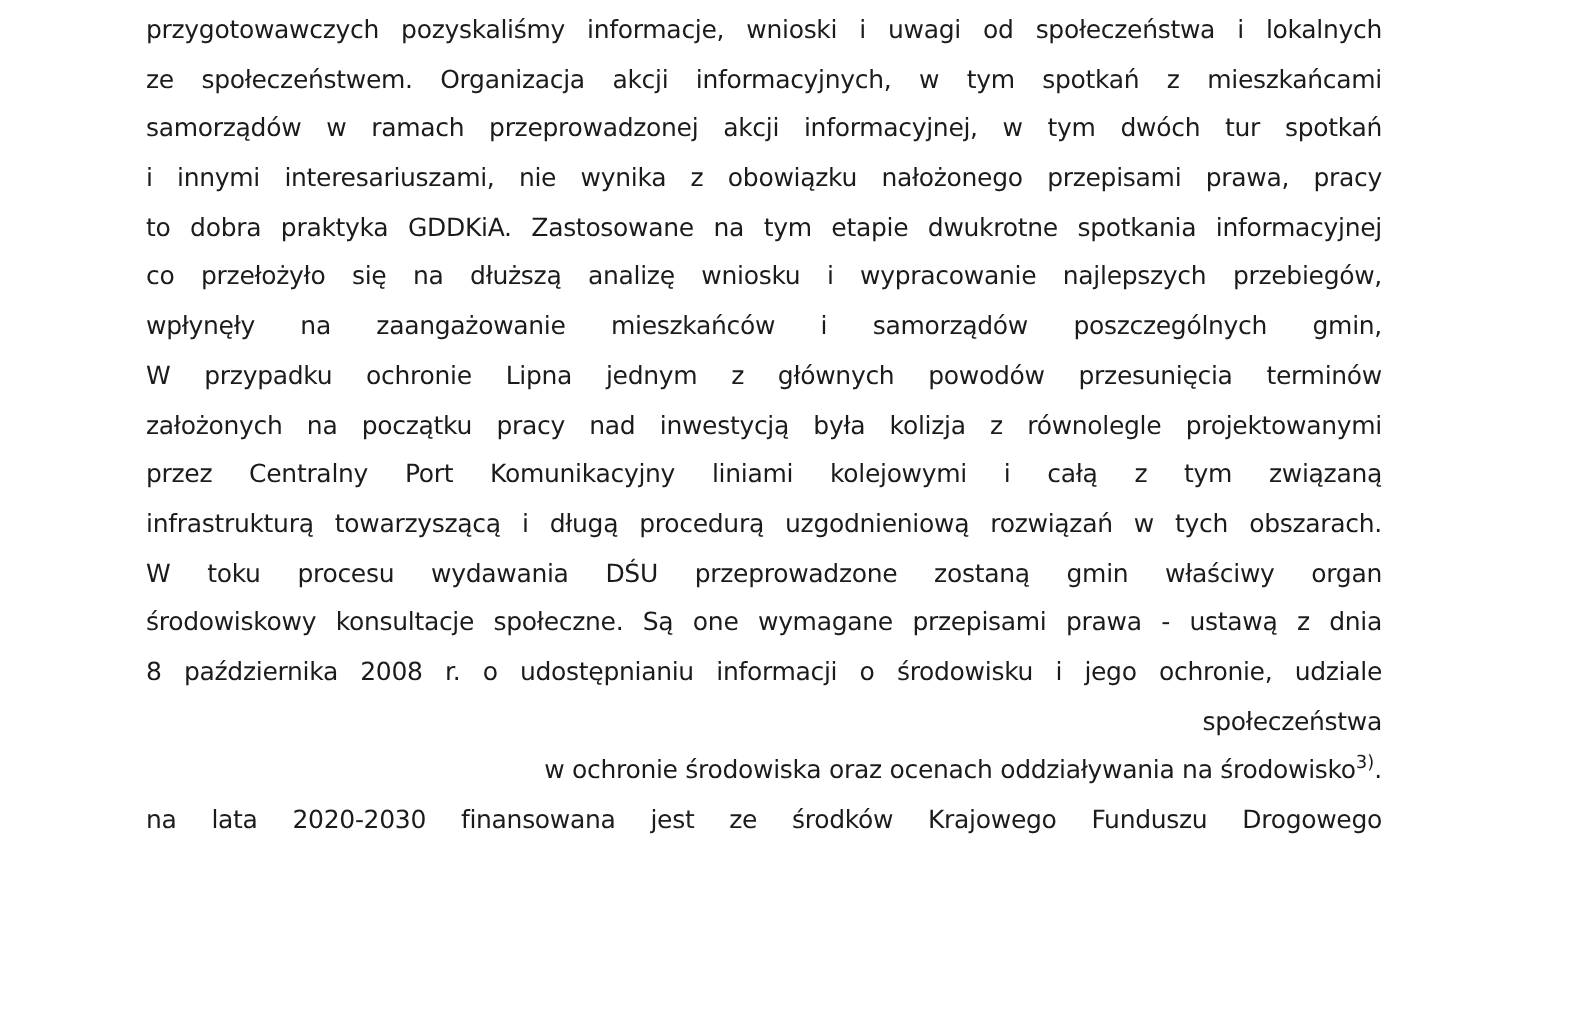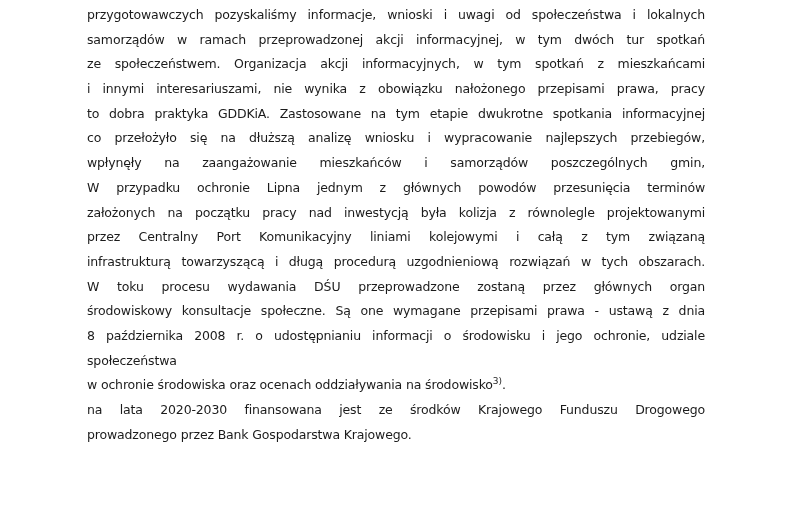--- a/index.html
+++ b/index.html
@@ -9,63 +9,62 @@
   }
   .page {
     position: relative;
     width: 793px;
     height: 505px;
     background: #ffffff;
     overflow: hidden;
   }
   .textblock {
     position: absolute;
-    left: 87px;
+    left: 73px;
     top: 3px;
     width: 618px;
     font-family: "DejaVu Sans", "Liberation Sans", sans-serif;
     font-size: 12.5px;
     letter-spacing: -0.15px;
     line-height: 24.7px;
     color: #1b1b1b;
   }
   .line {
     height: 24.7px;
     overflow: visible;
-    text-align: left;
+    text-align: right;
     white-space: normal;
   }
   .line.j {
     text-align: justify;
     text-align-last: justify;
   }
   .line sup {
     font-size: 9px;
     line-height: 0;
     vertical-align: super;
     letter-spacing: 0;
   }
 </style>
 </head>
 <body>
 
 <div class="page">
   <div class="textblock">
     <div class="line j">przygotowawczych pozyskaliśmy informacje, wnioski i uwagi od społeczeństwa i lokalnych</div>
+    <div class="line j">ze społeczeństwem. Organizacja akcji informacyjnych, w tym spotkań z mieszkańcami</div>
     <div class="line j">samorządów w ramach przeprowadzonej akcji informacyjnej, w tym dwóch tur spotkań</div>
-    <div class="line j">ze społeczeństwem. Organizacja akcji informacyjnych, w tym spotkań z mieszkańcami</div>
     <div class="line j">i innymi interesariuszami, nie wynika z obowiązku nałożonego przepisami prawa, pracy</div>
     <div class="line j">to dobra praktyka GDDKiA. Zastosowane na tym etapie dwukrotne spotkania informacyjnej</div>
     <div class="line j">co przełożyło się na dłuższą analizę wniosku i wypracowanie najlepszych przebiegów,</div>
     <div class="line j">wpłynęły na zaangażowanie mieszkańców i samorządów poszczególnych gmin,</div>
     <div class="line j">W przypadku ochronie Lipna jednym z głównych powodów przesunięcia terminów</div>
     <div class="line j">założonych na początku pracy nad inwestycją była kolizja z równolegle projektowanymi</div>
     <div class="line j">przez Centralny Port Komunikacyjny liniami kolejowymi i całą z tym związaną</div>
     <div class="line j">infrastrukturą towarzyszącą i długą procedurą uzgodnieniową rozwiązań w tych obszarach.</div>
-    <div class="line j">W toku procesu wydawania DŚU przeprowadzone zostaną przez głównych organ</div>
+    <div class="line j">W toku procesu wydawania DŚU przeprowadzone zostaną gmin właściwy organ</div>
     <div class="line j">środowiskowy konsultacje społeczne. Są one wymagane przepisami prawa - ustawą z dnia</div>
     <div class="line j">8 października 2008 r. o udostępnianiu informacji o środowisku i jego ochronie, udziale</div>
     <div class="line">społeczeństwa</div>
     <div class="line"><span>w ochronie środowiska oraz ocenach oddziaływania na środowisko</span><sup>3)</sup><span>.</span></div>
     <div class="line j">na lata 2020-2030 finansowana jest ze środków Krajowego Funduszu Drogowego</div>
-    <div class="line">prowadzonego przez Bank Gospodarstwa Krajowego.</div>
   </div>
 </div>
 
 </body></html>

